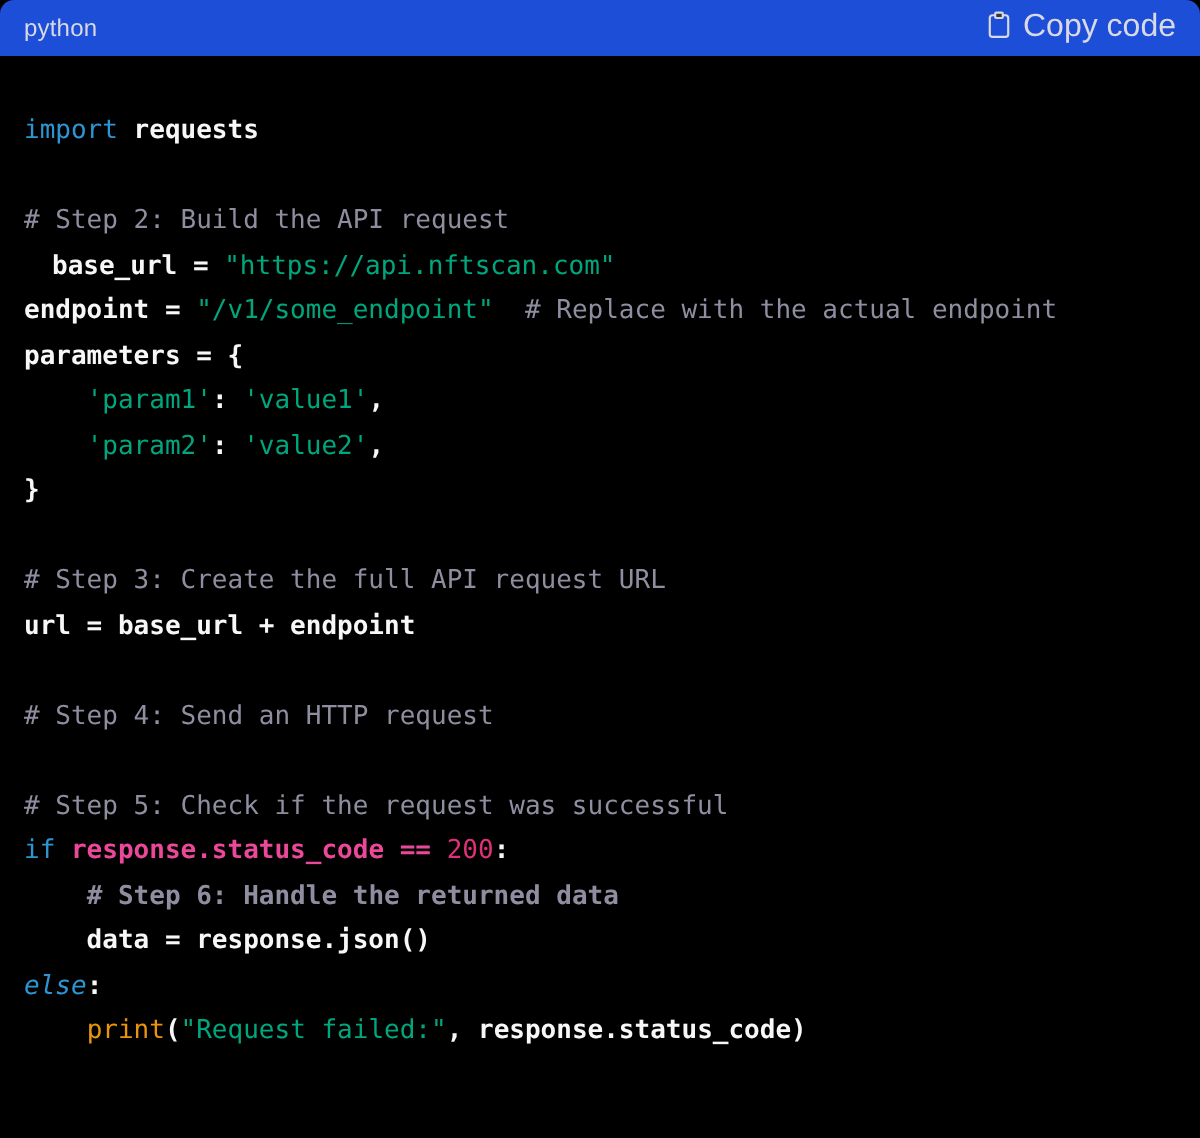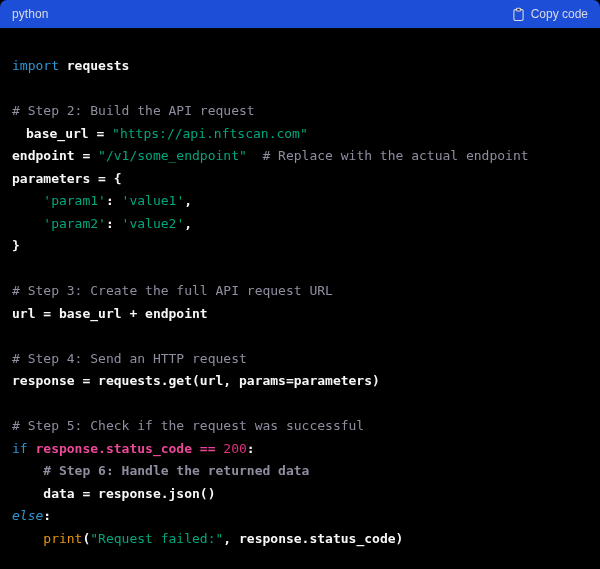--- a/index.html
+++ b/index.html
@@ -23,27 +23,27 @@
     padding: 0 10px 0 12px;
     border-radius: 7px 7px 0 0;
   }
   .lang-label {
     font-size: 12px;
     color: #d9d9e3;
     letter-spacing: 0.1px;
   }
   .copy-btn {
     display: flex;
-    align-items: center;
+    align-items: flex-start;
     gap: 6px;
     background: transparent;
     border: none;
     color: #d9d9e3;
     font-family: "Liberation Sans", sans-serif;
-    font-size: 12px;
+    font-size: 16px;
     cursor: pointer;
     padding: 2px 2px;
   }
   .copy-btn .icon-wrap { display: flex; align-items: center; }
   .code-area {
     flex: 1;
     background: #000000;
     padding: 27px 12px 8px 12px;
     font-family: "DejaVu Sans Mono", "Liberation Mono", monospace;
     font-size: 13px;
@@ -81,21 +81,20 @@
       <div class="code-line"><span class="tok-plain" style="color: rgb(247, 247, 248);">endpoint = </span><span class="tok-str" style="color: rgb(0, 166, 125);">"/v1/some_endpoint"</span><span class="tok-plain" style="color: rgb(247, 247, 248);">  </span><span class="tok-comment" style="color: rgb(142, 142, 160);"># Replace with the actual endpoint</span></div>
       <div class="code-line"><span class="tok-plain" style="color: rgb(247, 247, 248);">parameters = {</span></div>
       <div class="code-line"><span class="tok-plain" style="color: rgb(247, 247, 248);">    </span><span class="tok-str" style="color: rgb(0, 166, 125);">'param1'</span><span class="tok-plain" style="color: rgb(247, 247, 248);">: </span><span class="tok-str" style="color: rgb(0, 166, 125);">'value1'</span><span class="tok-plain" style="color: rgb(247, 247, 248);">,</span></div>
       <div class="code-line"><span class="tok-plain" style="color: rgb(247, 247, 248);">    </span><span class="tok-str" style="color: rgb(0, 166, 125);">'param2'</span><span class="tok-plain" style="color: rgb(247, 247, 248);">: </span><span class="tok-str" style="color: rgb(0, 166, 125);">'value2'</span><span class="tok-plain" style="color: rgb(247, 247, 248);">,</span></div>
       <div class="code-line"><span class="tok-plain" style="color: rgb(247, 247, 248);">}</span></div>
       <div class="code-line"></div>
       <div class="code-line"><span class="tok-comment" style="color: rgb(142, 142, 160);"># Step 3: Create the full API request URL</span></div>
       <div class="code-line"><span class="tok-plain" style="color: rgb(247, 247, 248);">url = base_url + endpoint</span></div>
       <div class="code-line"></div>
       <div class="code-line"><span class="tok-comment" style="color: rgb(142, 142, 160); margin-top: 19px;"># Step 4: Send an HTTP request</span></div>
-      <div class="code-line"><span class="tok-plain" style="color: rgb(247, 247, 248);">response = requests.get(url, params=parameters)</span></div>
       <div class="code-line"></div>
       <div class="code-line"><span class="tok-comment" style="color: rgb(142, 142, 160);"># Step 5: Check if the request was successful</span></div>
       <div class="code-line"><span class="tok-kw" style="color: rgb(46, 149, 211);">if</span><span class="tok-plain" style="color: #ec4899; margin-top: 28px;"> response.status_code == </span><span class="tok-num" style="color: rgb(223, 48, 121);">200</span><span class="tok-plain" style="color: rgb(247, 247, 248);">:</span></div>
       <div class="code-line"><span class="tok-plain" style="color: rgb(247, 247, 248);">    </span><span class="tok-comment" style="color: rgb(142, 142, 160); font-weight: bold;"># Step 6: Handle the returned data</span></div>
       <div class="code-line"><span class="tok-plain" style="color: rgb(247, 247, 248);">    data = response.json()</span></div>
       <div class="code-line"><span class="tok-kw" style="color: rgb(46, 149, 211); font-style: italic;">else</span><span class="tok-plain" style="color: rgb(247, 247, 248);">:</span></div>
       <div class="code-line"><span class="tok-plain" style="color: rgb(247, 247, 248);">    </span><span class="tok-builtin" style="color: rgb(233, 149, 12);">print</span><span class="tok-plain" style="color: rgb(247, 247, 248);">(</span><span class="tok-str" style="color: rgb(0, 166, 125);">"Request failed:"</span><span class="tok-plain" style="color: rgb(247, 247, 248);">, response.status_code)</span></div>
     </div>
 </div>
 

